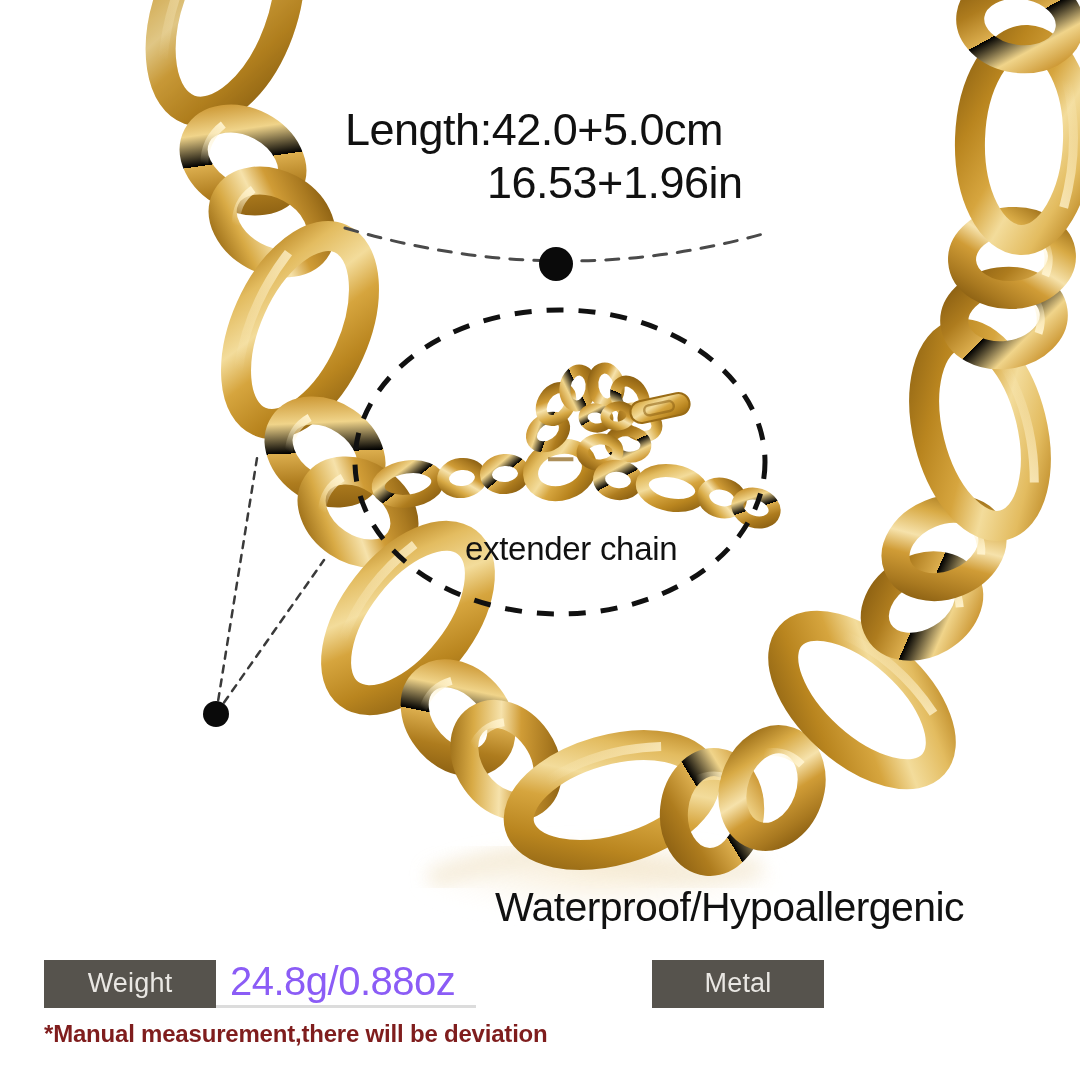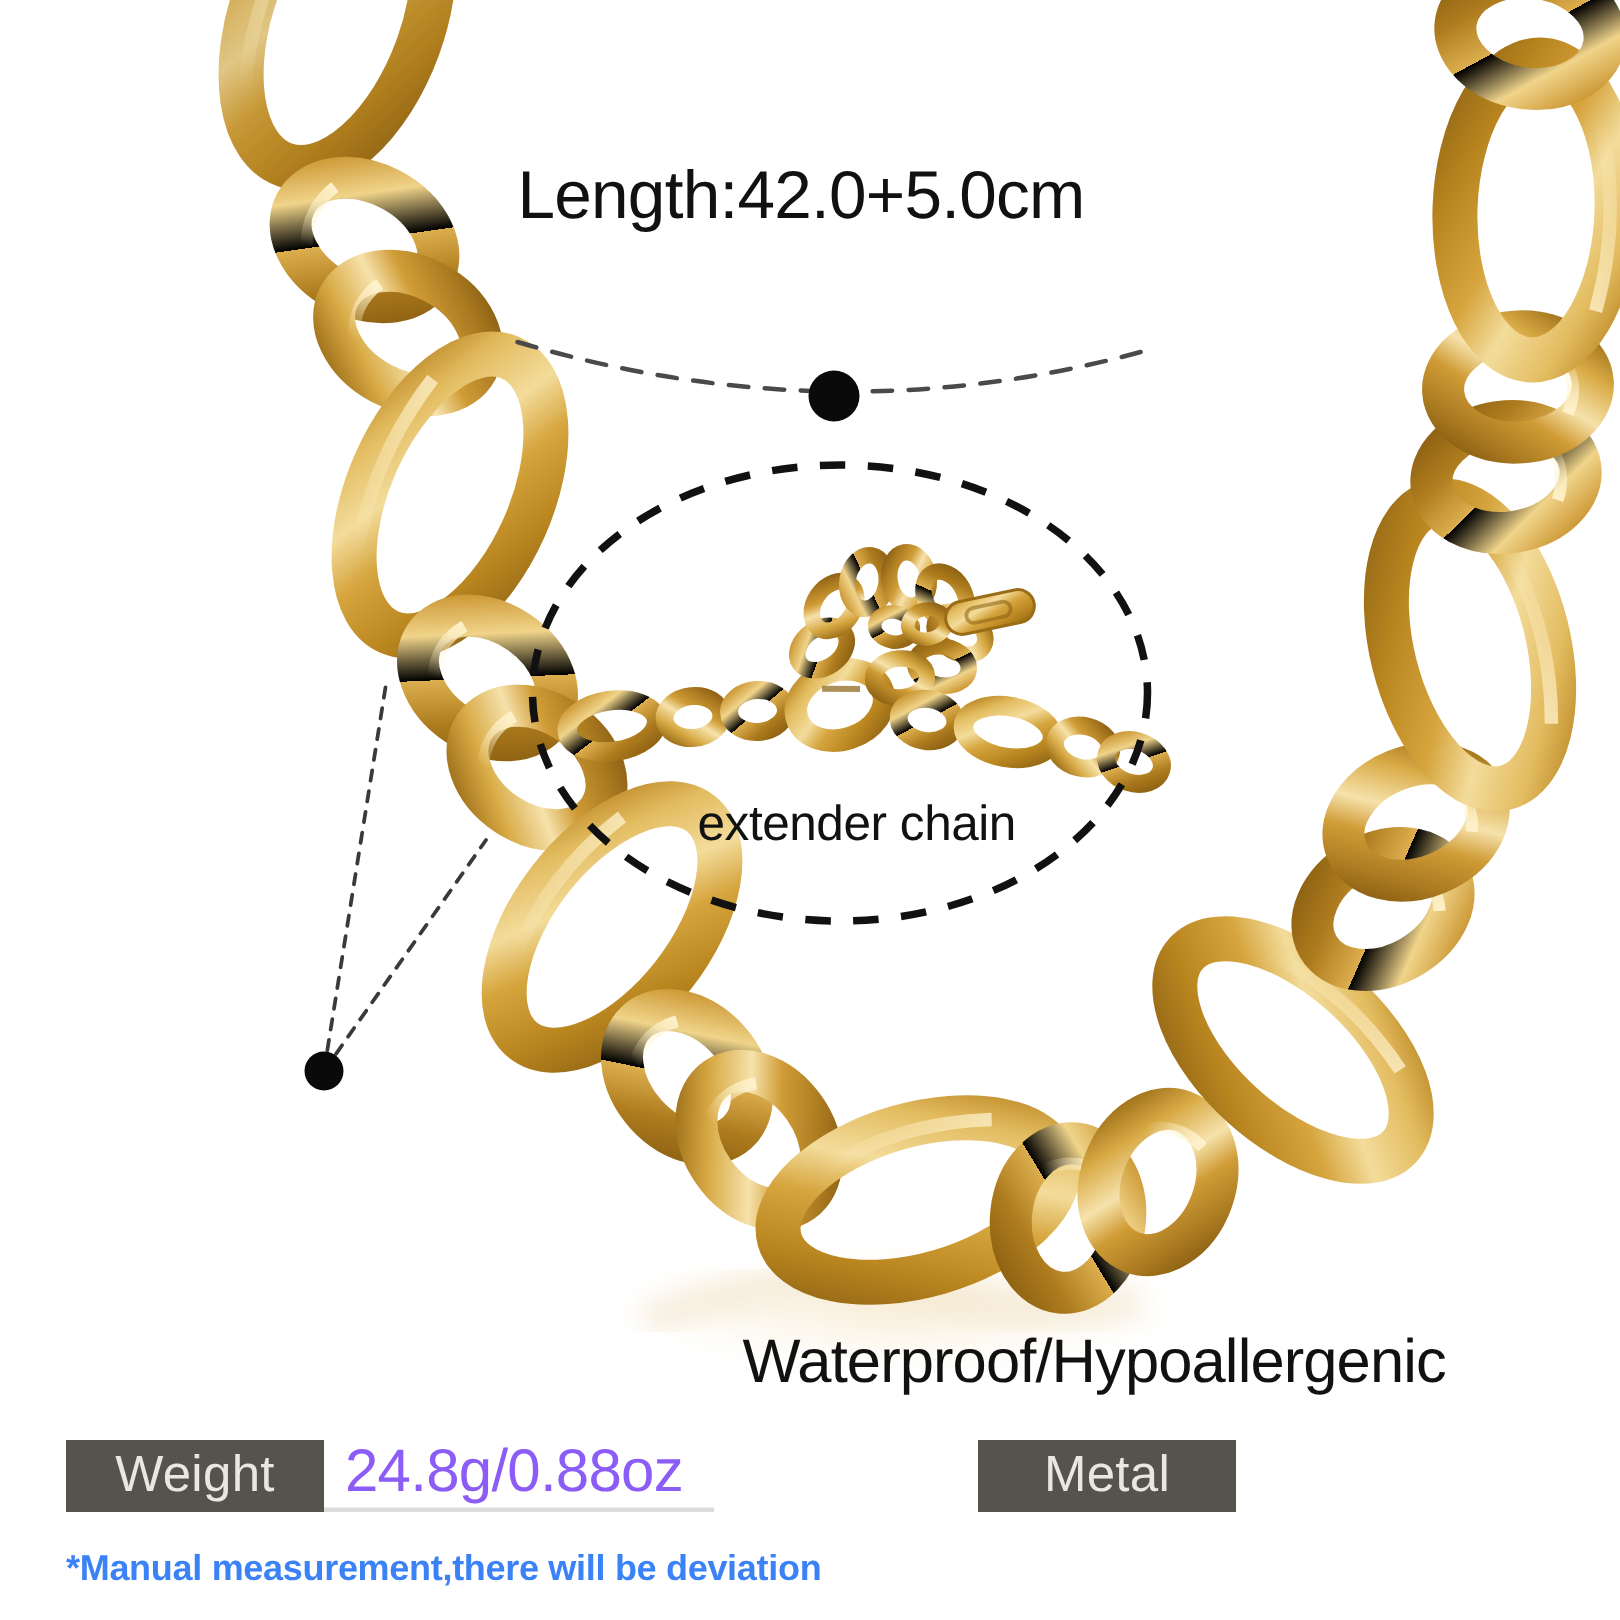--- a/index.html
+++ b/index.html
@@ -25,41 +25,40 @@
 
   #waterproof-label{left:495px;top:884px;font-size:41px;letter-spacing:-0.6px;}
 
   
   .spec-row{position:absolute;display:flex;align-items:flex-end;}
   #spec-weight{left:44px;top:960px;}
   #spec-metal{left:652px;top:960px;flex-direction:column;}
 
   .spec-badge{
     background:#56534D;color:#E9E7E3;
-    font-size:34px;letter-spacing:0.2px;
+    font-size:27px;letter-spacing:0.2px;
     display:flex;align-items:center;justify-content:center;
     height:48px;box-sizing:border-box;
   }
   #spec-weight .spec-badge{width:172px;padding-bottom:2px;}
   #spec-metal .spec-badge{width:172px;padding-bottom:2px;}
 
   .spec-value{
     color:#8b5cf6;font-size:40px;letter-spacing:-0.5px;
     height:48px;display:flex;align-items:flex-end;
     padding-left:14px;padding-bottom:1px;
     border-bottom:3px solid #DCDCDC;box-sizing:border-box;
   }
   #spec-weight .spec-value{width:260px;}
   #spec-metal .spec-value{width:248px;font-size:34px;padding-left:10px;}
 
   #footnote{
     position:absolute;left:44px;top:1020px;
-    font-size:24px;color:#3b82f6;font-weight:bold;letter-spacing:-0.2px;
+    font-size:24px;color:#7f1d1d;font-weight:bold;letter-spacing:-0.2px;
     white-space:nowrap;
-    margin-top:12px;
   }
 </style>
 </head>
 <body>
 
 <div id="stage">
 
   <svg class="layer" viewBox="0 0 1080 1080">
     <defs>
       <linearGradient id="gOval" x1="0" y1="0" x2="1" y2="1">
@@ -273,20 +272,21 @@
 
     <g stroke="#3A3A3A" stroke-width="2.5" stroke-dasharray="7 7" fill="none" stroke-linecap="round">
       <path d="M216,714 L258,452"></path>
       <path d="M216,714 L324,560"></path>
     </g>
     <circle cx="216" cy="714" r="13" fill="#0A0A0A"></circle>
   </svg>
 
   <div class="txt" id="length-line1">Length:42.0+5.0cm</div>
 
+  <div class="txt" id="length-line2">16.53+1.96in</div>
 
   <div class="txt" id="extender-label">extender chain</div>
 
 
   <div class="txt" id="waterproof-label">Waterproof/Hypoallergenic</div>
 
   <div class="spec-row" id="spec-weight">
     <div class="spec-badge">Weight</div>
     <div class="spec-value">24.8g/0.88oz</div>
   </div>

